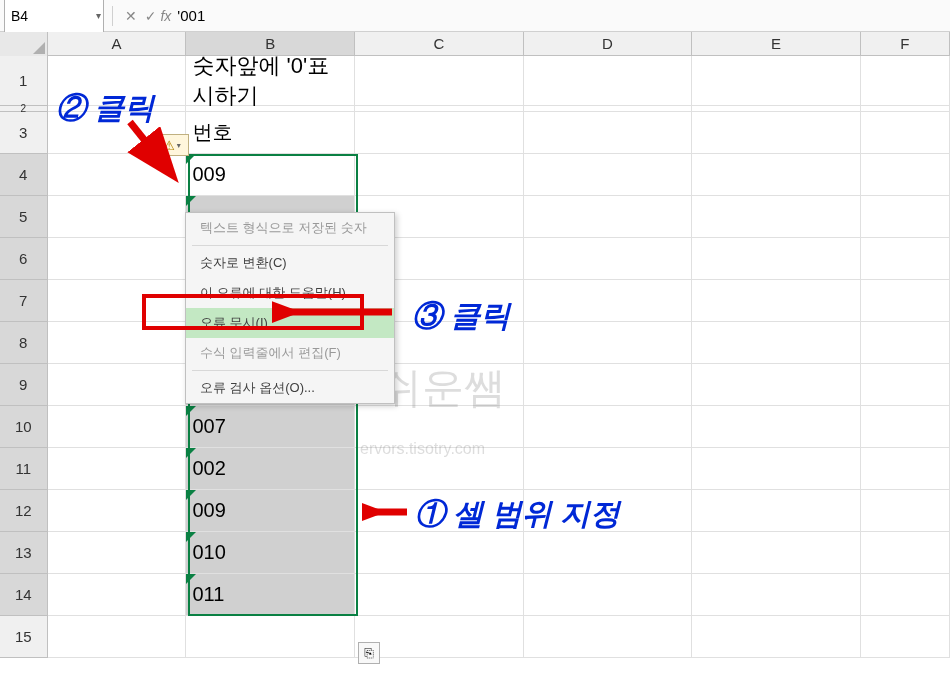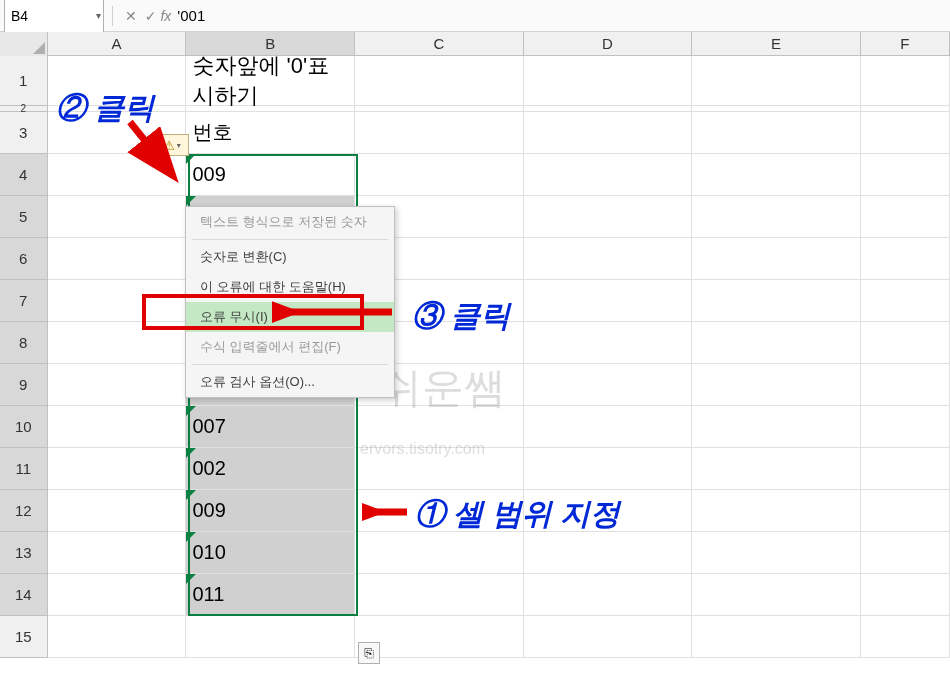--- a/index.html
+++ b/index.html
@@ -189,21 +189,21 @@
     .error-indicator .dd {
       font-size: 8px;
       margin-left: 2px;
       color: #666;
     }
     
     
     .context-menu {
       position: absolute;
       left: 185px;
-      top: 206px;
+      top: 212px;
       width: 210px;
       background: #f5f5f5;
       border: 1px solid #c0c0c0;
       box-shadow: 2px 2px 6px rgba(0,0,0,0.2);
       z-index: 10;
       font-size: 13px;
     }
     .menu-item {
       padding: 6px 14px;
       color: #404040;

